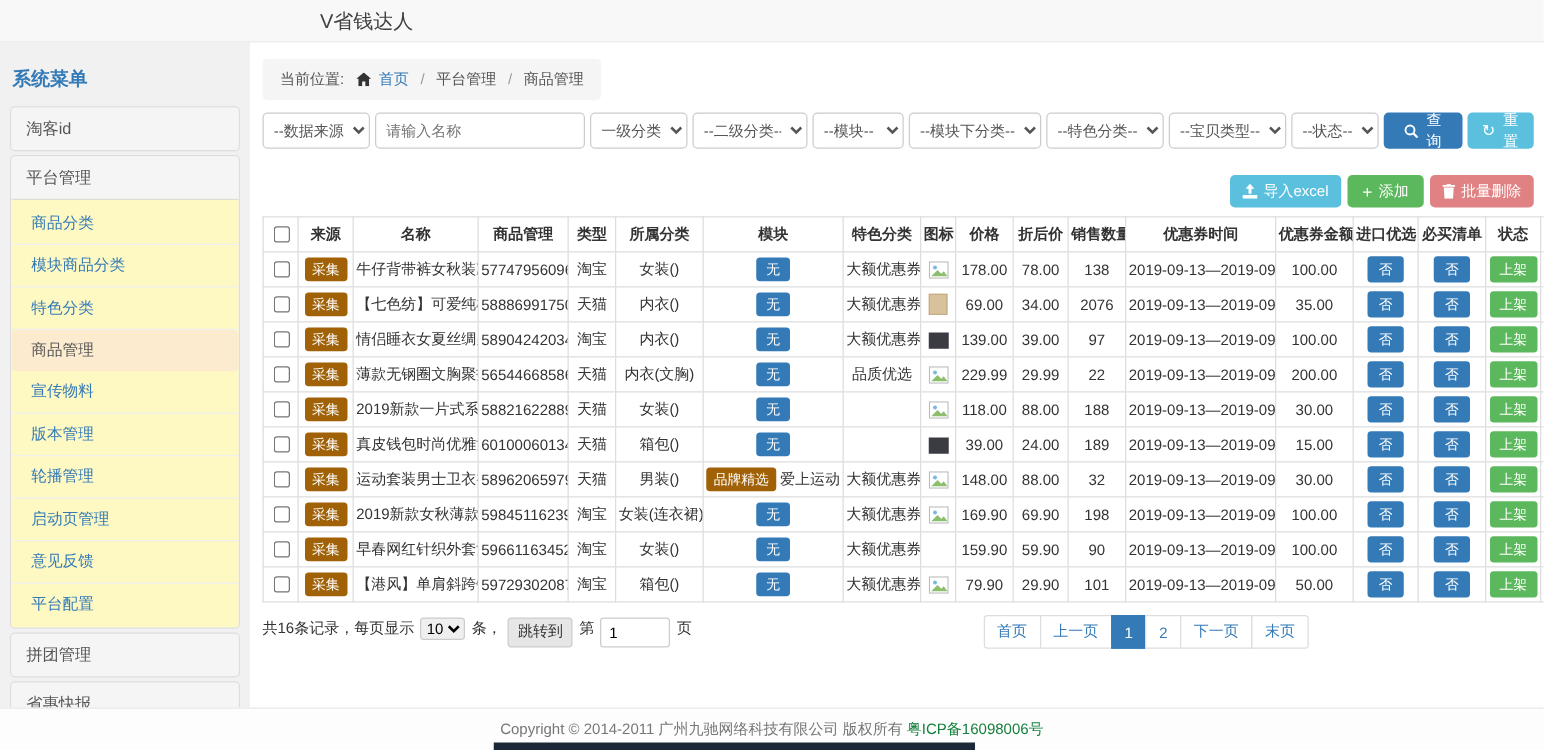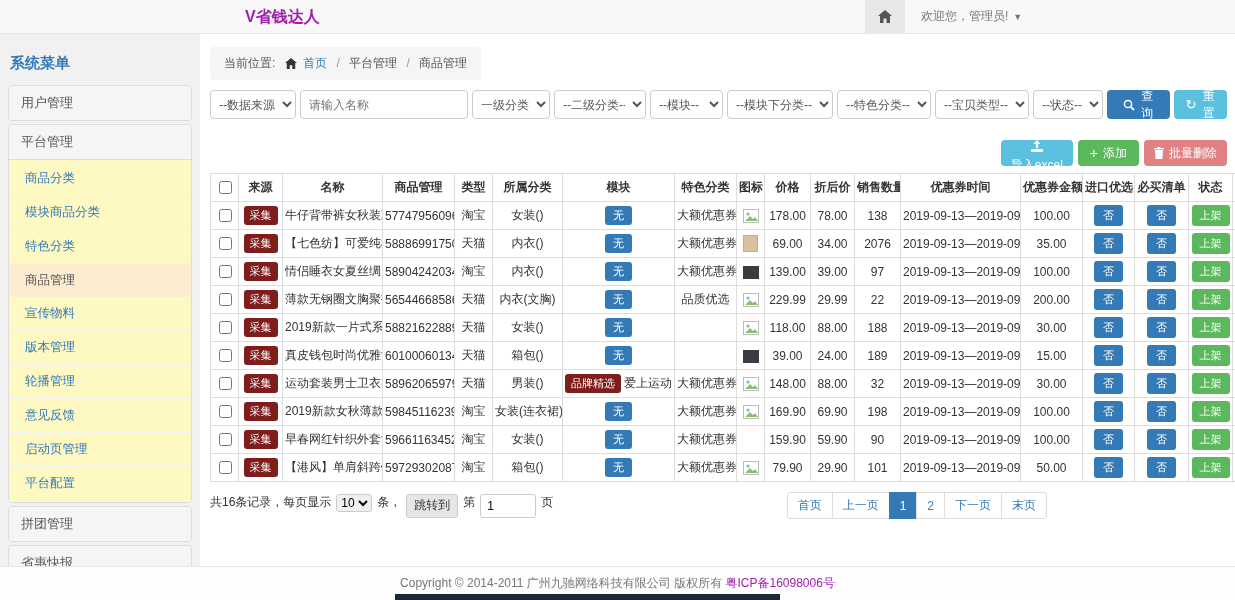--- a/index.html
+++ b/index.html
@@ -4,21 +4,21 @@
 <style>
   html,body{margin:0;padding:0;}
   body{
     width:1235px;height:600px;overflow:hidden;position:relative;
     font-family:"Liberation Sans","DejaVu Sans",sans-serif;
     font-size:12px;color:#333;background:#fff;
   }
   
   .topbar{position:absolute;left:0;top:0;width:1235px;height:33px;
     background:#f8f8f8;border-bottom:1px solid #e7e7e7;}
-  .topbar-title{position:absolute;left:245px;top:7px;font-size:16px;color:#a21caf;font-weight:bold;}
+  .topbar-title{position:absolute;left:256px;top:7px;font-size:16px;color:#404040;}
   .topbar-right{position:absolute;right:0;top:0;height:33px;display:flex;align-items:stretch;}
   .home-box{width:40px;background:#e7e7e7;display:flex;align-items:center;justify-content:center;cursor:pointer;}
   .welcome{display:flex;align-items:center;padding:0 14px 0 16px;color:#777;cursor:pointer;width:300px;}
   .welcome .caret{margin-left:5px;font-size:9px;color:#777;}
   
   .side-col{position:absolute;left:0;top:34px;width:200px;bottom:33px;background:#f1f1f1;overflow:hidden;}
   .side-inner{margin:8px 8px 0 8px;}
   .side-title{color:#337ab7;font-weight:bold;font-size:15px;padding:12px 2px 12px 2px;}
   .side-panel{background:#f5f5f5;border:1px solid #ddd;border-radius:4px;margin-bottom:3px;overflow:hidden;}
   .side-heading{padding:8px 12px;color:#555;font-size:13px;cursor:pointer;background:#f5f5f5;}
@@ -37,31 +37,31 @@
   .filters select{height:29px;border:1px solid #ccc;border-radius:4px;color:#555;font-size:12px;
     background:#fff;padding:0 4px;font-family:inherit;}
   .filters input[type=text]{height:27px;width:150px;border:1px solid #ccc;border-radius:4px;
     padding:0 8px;font-size:12px;color:#555;font-family:inherit;}
   .btn{display:inline-flex;align-items:center;gap:5px;border:none;border-radius:4px;color:#fff;
     font-size:12px;cursor:pointer;font-family:inherit;}
   .btn-search{background:#337ab7;height:29px;padding:0 16px;}
   .btn-reset{background:#5bc0de;height:29px;padding:0 11px;}
   
   .toolbar{display:flex;justify-content:flex-end;gap:5px;margin-top:21px;margin-bottom:7px;}
-  .btn-import{background:#5bc0de;height:26px;padding:0 10px;flex-direction:column;}
+  .btn-import{background:#5bc0de;height:26px;padding:0 10px;}
   .btn-add{background:#5cb85c;height:26px;padding:0 12px;}
   .btn-batch-del{background:#e08283;height:26px;padding:0 10px;}
   
   table.grid{width:100%;border-collapse:collapse;table-layout:fixed;}
   table.grid th{border:1px solid #ddd;padding:4px 2px;font-weight:bold;color:#333;font-size:12px;
     text-align:center;background:#fff;white-space:nowrap;overflow:hidden;}
   table.grid th.op-col{color:#337ab7;}
   table.grid td{border:1px solid #ddd;padding:3px 2px;text-align:center;font-size:12px;color:#333;
     height:21px;white-space:nowrap;overflow:hidden;}
-  .badge-orange{display:inline-block;background:#7f1d1d;color:#fff;border-radius:3px;
+  .badge-orange{display:inline-block;background:#a16207;color:#fff;border-radius:3px;
     padding:2px 6px;font-size:11px;}
   .badge-blue{display:inline-block;background:#337ab7;color:#fff;border-radius:3px;
     padding:2px 8px;font-size:11px;cursor:default;}
   .cell-btn-blue{display:inline-block;background:#337ab7;color:#fff;border-radius:3px;
     padding:3px 9px;font-size:11px;cursor:pointer;}
   .cell-btn-green{display:inline-block;background:#5cb85c;color:#fff;border-radius:3px;
     padding:3px 8px;font-size:11px;cursor:pointer;}
   .thumb-beige{display:inline-block;width:13px;height:15px;background:#d9c19c;border:1px solid #c5ad85;vertical-align:middle;}
   .thumb-dark{display:inline-block;width:16px;height:13px;background:#3b3b44;vertical-align:middle;}
   .module-cell-text{margin-left:3px;color:#333;}
@@ -74,62 +74,49 @@
   .jump-input{width:42px;height:22px;border:1px solid #ccc;border-radius:3px;padding:0 6px;font-size:12px;font-family:inherit;}
   .pager-right{display:flex;}
   .page-btn{border:1px solid #ddd;background:#fff;color:#337ab7;padding:4px 10px;font-size:12px;
     cursor:pointer;margin-left:-1px;font-family:inherit;}
   .page-btn:first-child{border-radius:3px 0 0 3px;margin-left:0;}
   .page-btn:last-child{border-radius:0 3px 3px 0;}
   .page-btn.active{background:#337ab7;border-color:#337ab7;color:#fff;}
   
   .footer{position:absolute;left:0;bottom:0;width:1235px;height:33px;background:#fdfdfd;
     border-top:1px solid #e7e7e7;display:flex;align-items:center;justify-content:center;color:#777;}
-  .footer .link{color:#a21caf;text-decoration:none;cursor:pointer;}
+  .footer .link{color:#15803d;text-decoration:none;cursor:pointer;}
   .bottom-bar{position:absolute;left:395px;bottom:0;width:385px;height:6px;background:#1c2838;}
   svg{display:block;}
 </style>
 </head>
 <body>
 
 <div class="topbar">
   <div class="topbar-title">V省钱达人</div>
-  <div class="topbar-right">
-    <div class="home-box">
-      <span>
-        <svg width="14" height="13" viewBox="0 0 14 13">
-            <path d="M7 0 L14 6 H12 V13 H8.5 V8.5 H5.5 V13 H2 V6 H0 Z" fill="#555"></path>
-          </svg>
-      </span>
-    </div>
-    <div class="welcome">
-      <span>欢迎您，管理员!</span>
-      <span class="caret">▼</span>
-    </div>
-  </div>
 </div>
 
 <div class="side-col">
   <div class="side-inner">
     <div class="side-title">系统菜单</div>
     <div class="side-panel">
-      <div class="side-heading">用户管理</div>
+      <div class="side-heading">淘客id</div>
     </div>
     <div class="side-panel">
       <div class="side-heading">平台管理</div>
       <div class="side-submenu">
           <div class="side-sub-item">商品分类</div>
           <div class="side-sub-item">模块商品分类</div>
           <div class="side-sub-item">特色分类</div>
           <div class="side-sub-item active">商品管理</div>
           <div class="side-sub-item">宣传物料</div>
           <div class="side-sub-item">版本管理</div>
           <div class="side-sub-item">轮播管理</div>
+          <div class="side-sub-item">启动页管理</div>
           <div class="side-sub-item">意见反馈</div>
-          <div class="side-sub-item">启动页管理</div>
           <div class="side-sub-item">平台配置</div>
         </div>
     </div>
     <div>
         <div class="side-panel">
           <div class="side-heading">拼团管理</div>
         </div>
         <div class="side-panel">
           <div class="side-heading">省惠快报</div>
         </div>

